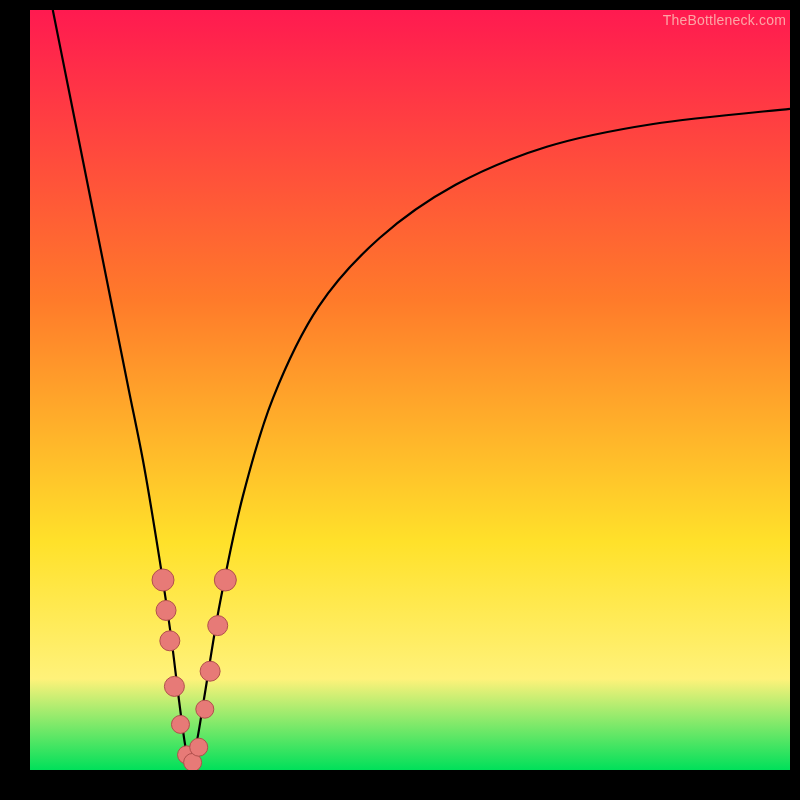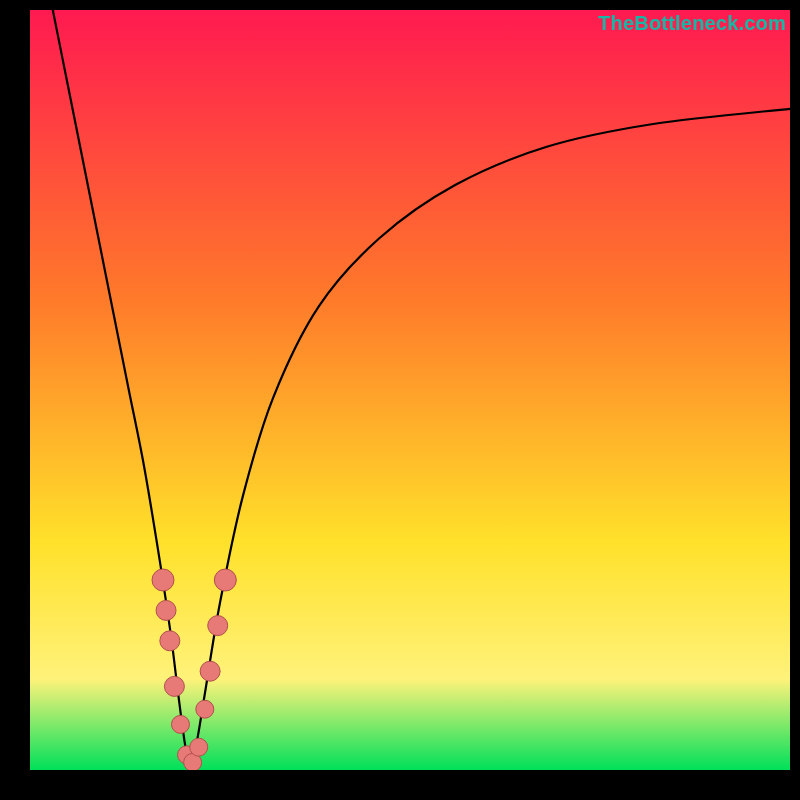--- a/index.html
+++ b/index.html
@@ -26,23 +26,23 @@
     height: 760px;
     
   }
   .plot svg {
     display: block;
   }
   .watermark {
     position: absolute;
     top: 12px;
     right: 14px;
-    color: #14b8a6;
-    font-size: 20px;
-    font-weight: 700;
+    color: #fca5a5;
+    font-size: 14px;
+    font-weight: 400;
     letter-spacing: 0.2px;
     pointer-events: none;
     user-select: none;
   }
 </style>
 </head>
 <body>
 
 <div class="frame">
   <div class="plot">

